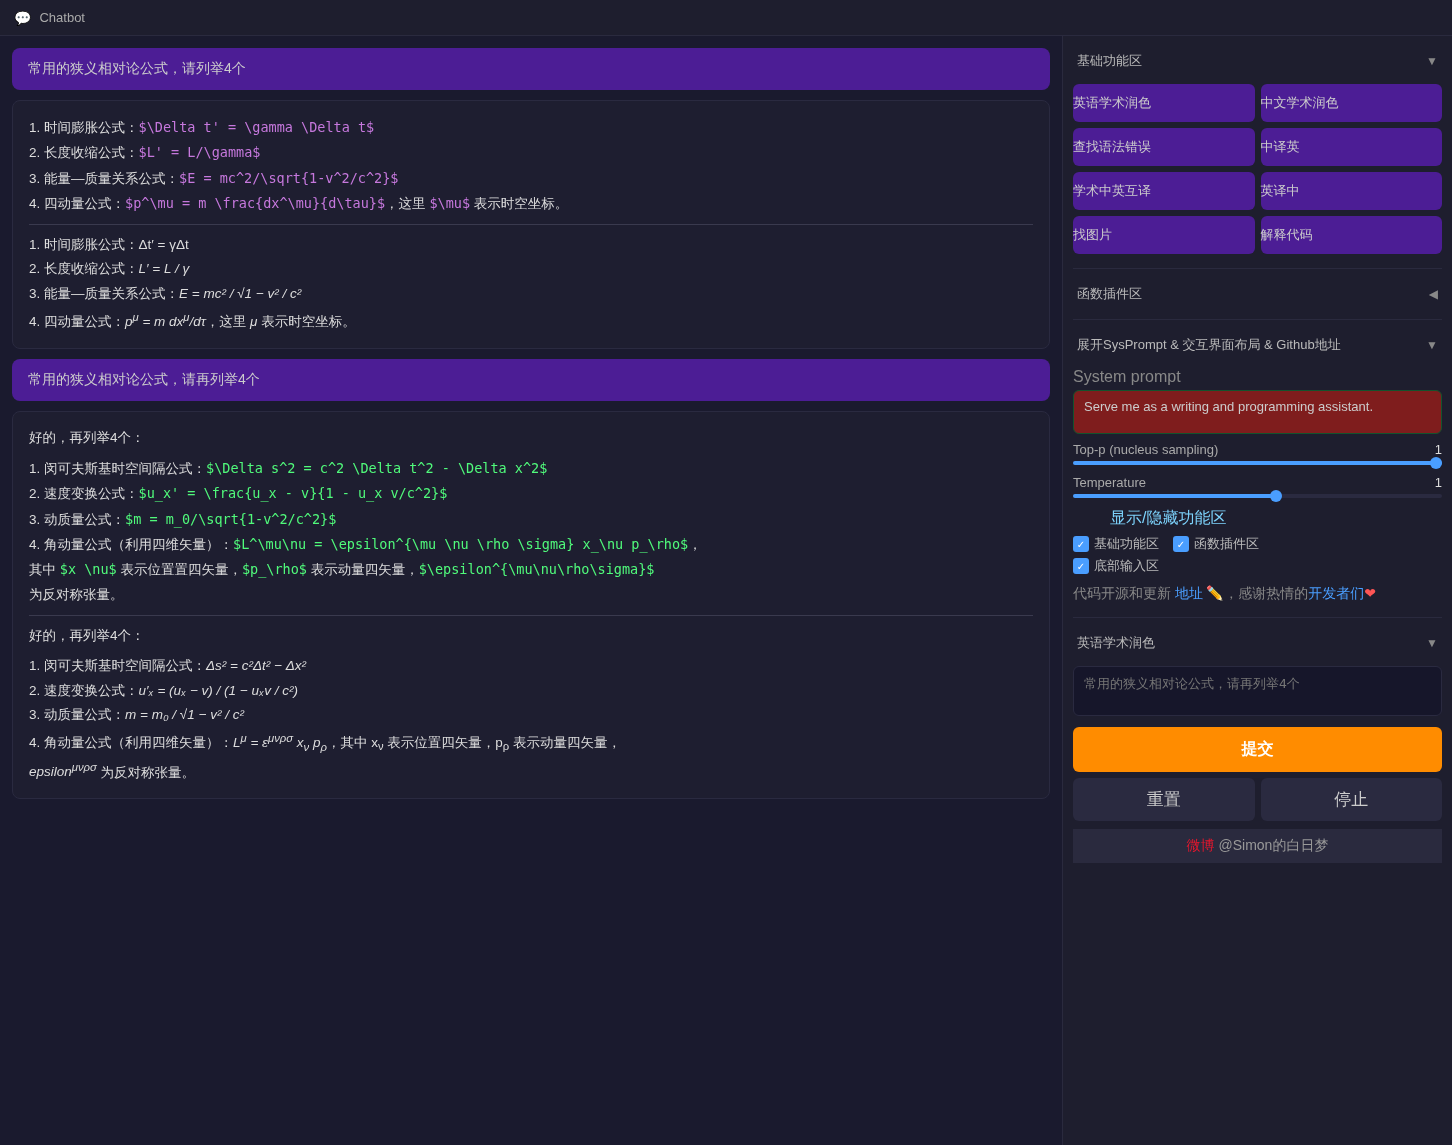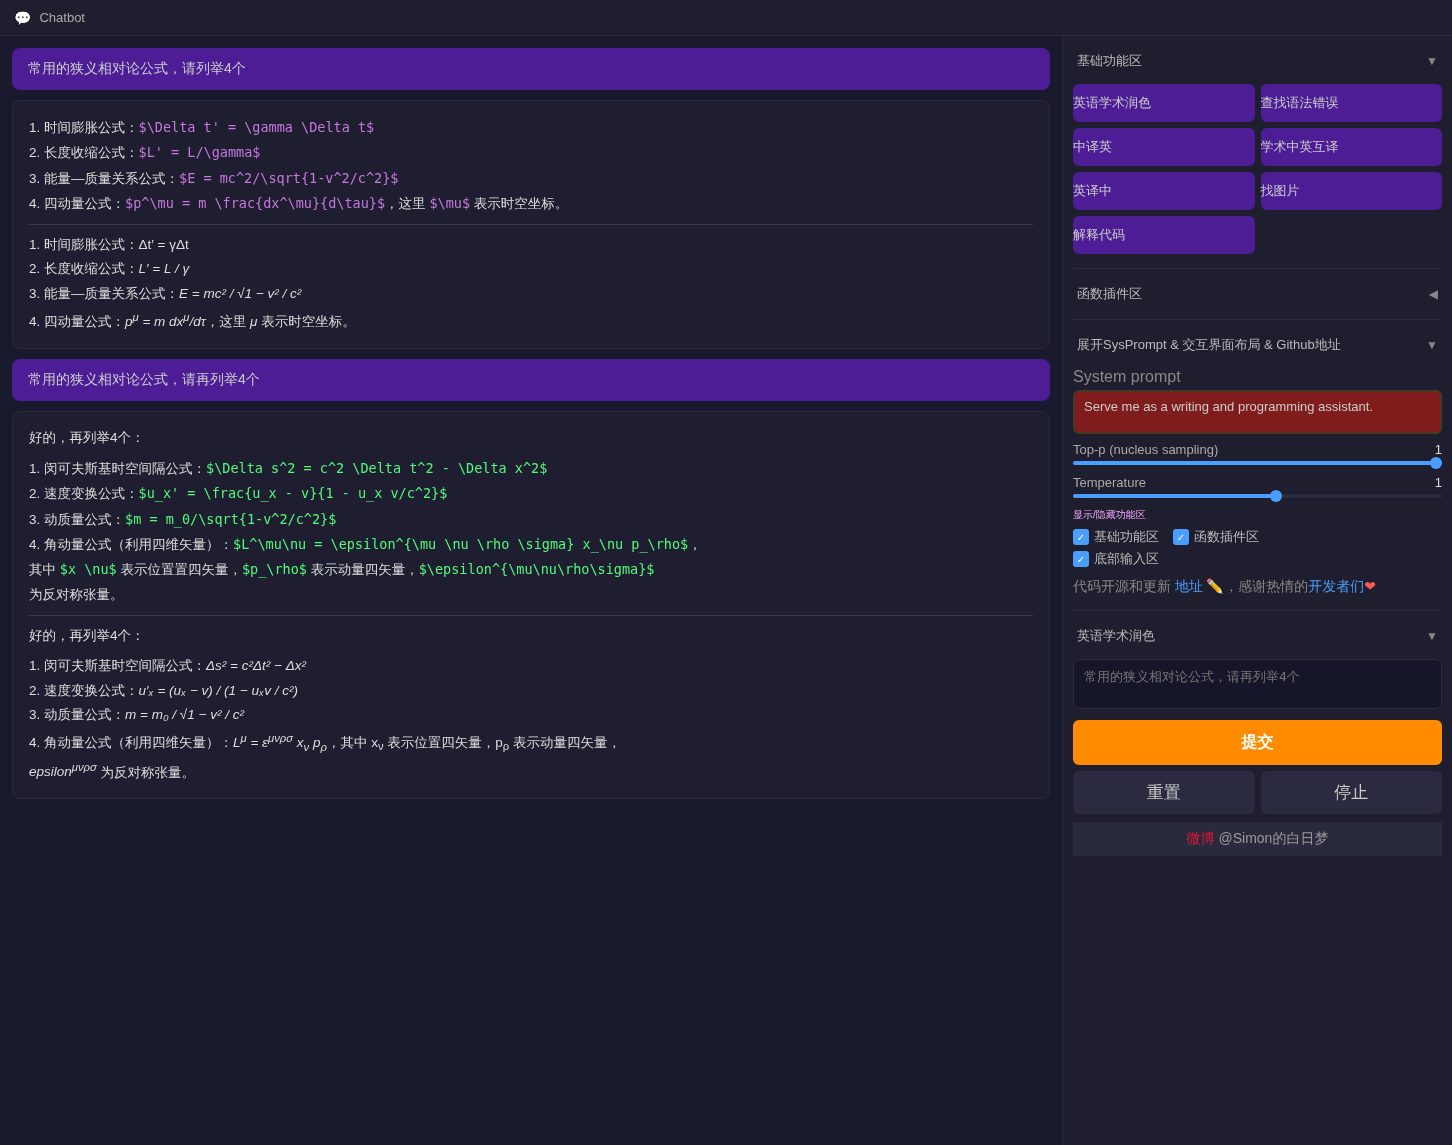--- a/index.html
+++ b/index.html
@@ -175,23 +175,24 @@
     }
     .slider-fill-temp .thumb {
       width: 12px; height: 12px;
       background: #4a9eff;
       border-radius: 50%;
       position: absolute;
       right: -6px;
       top: -4px;
     }
     .visibility-label {
-      font-size: 10px;
-      color: #f0abfc;
+      font-size: 16px;
+      color: #7dd3fc;
       margin-bottom: 6px;
+      margin-left: 37px;
     }
     .checkbox-row {
       display: flex;
       gap: 14px;
       flex-wrap: wrap;
       margin-bottom: 4px;
     }
     .checkbox-item {
       display: flex;
       align-items: center;
@@ -340,20 +341,21 @@
   </div>
 
   <div class="right-panel">
 
     <div class="section-header">
       <span>基础功能区</span>
       <span class="arrow">▼</span>
     </div>
     <div class="btn-grid">
       <button class="func-btn">英语学术润色</button>
+      <button class="func-btn">中文学术润色</button>
       <button class="func-btn">查找语法错误</button>
       <button class="func-btn">中译英</button>
       <button class="func-btn">学术中英互译</button>
       <button class="func-btn">英译中</button>
       <button class="func-btn">找图片</button>
       <button class="func-btn">解释代码</button>
     </div>
 
     <hr class="section-divider">
 

